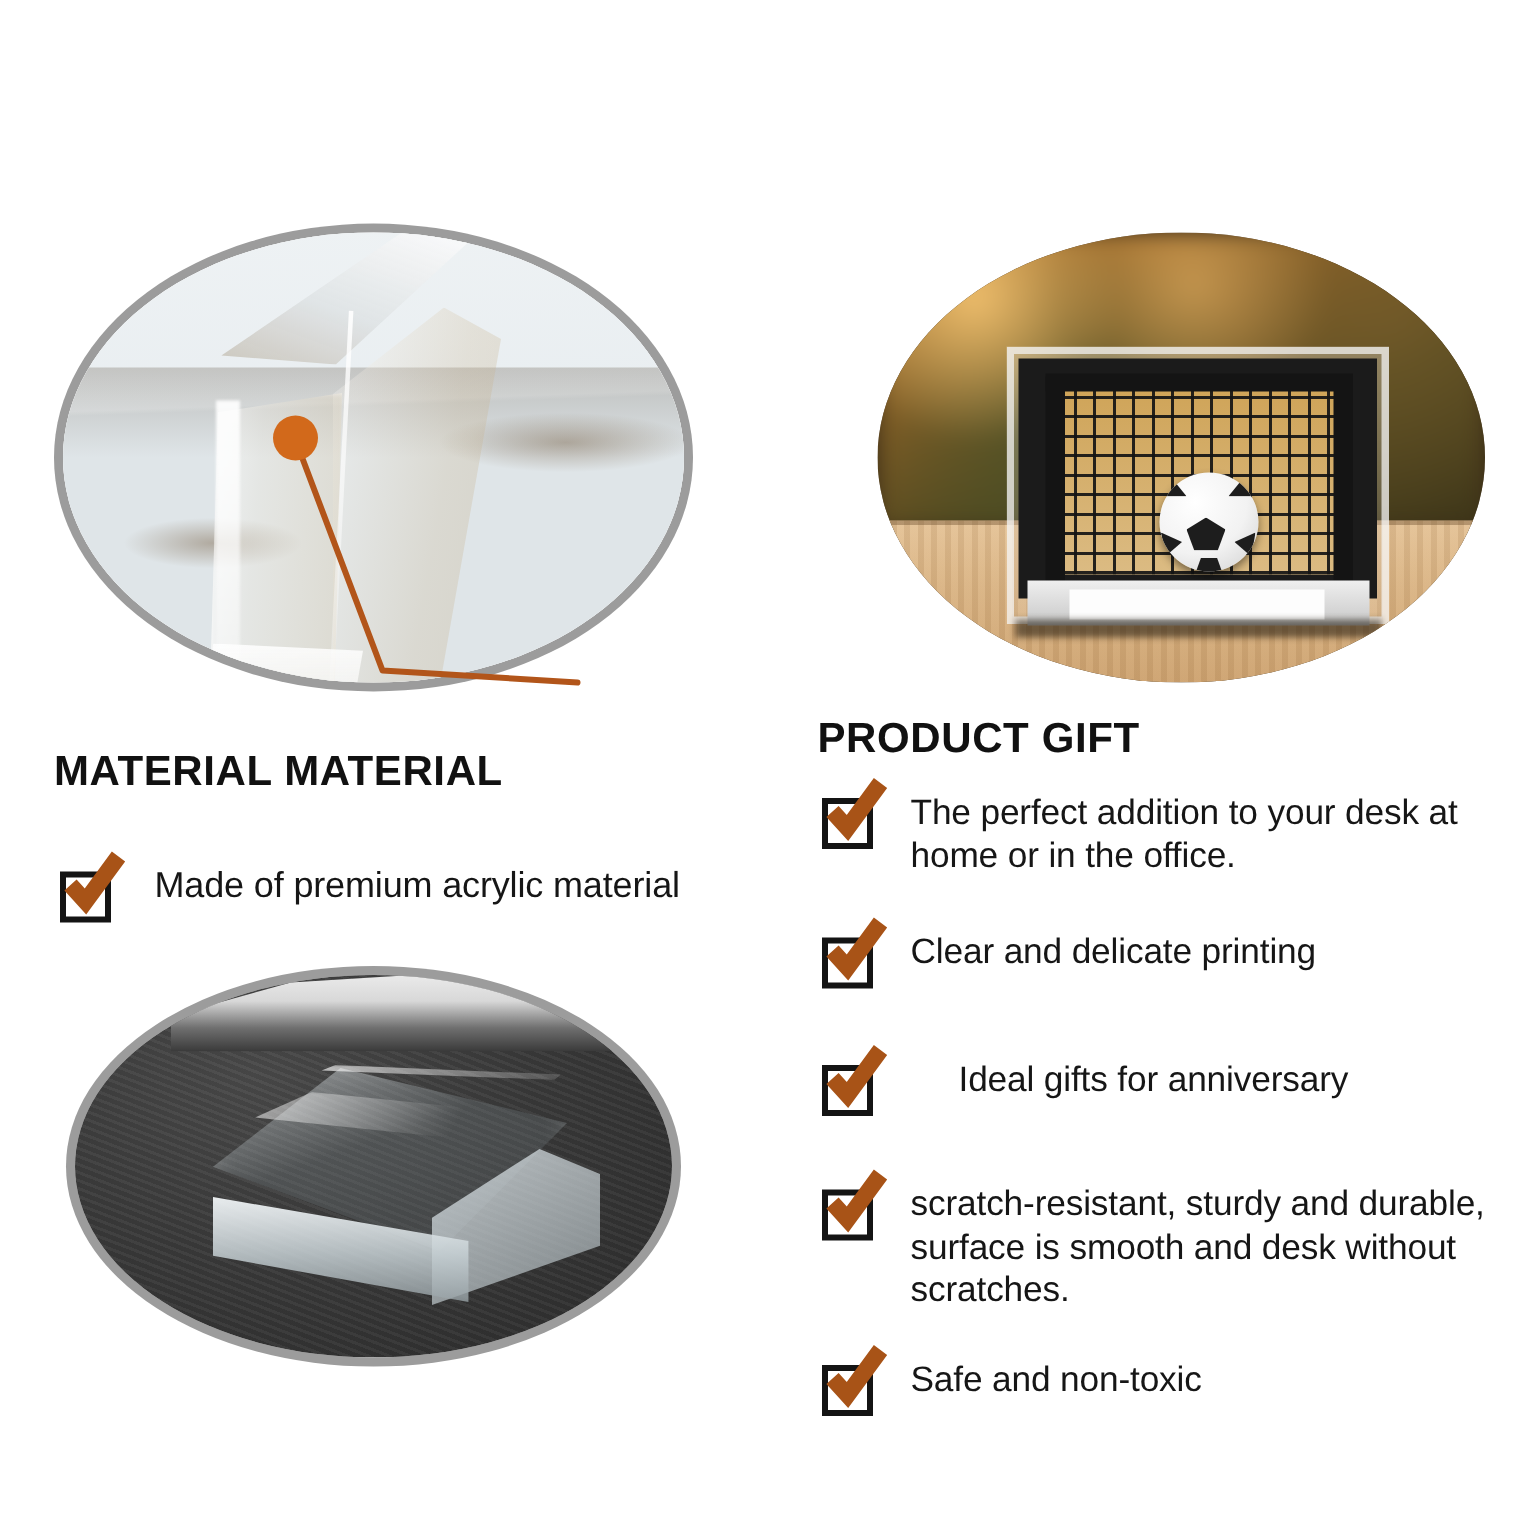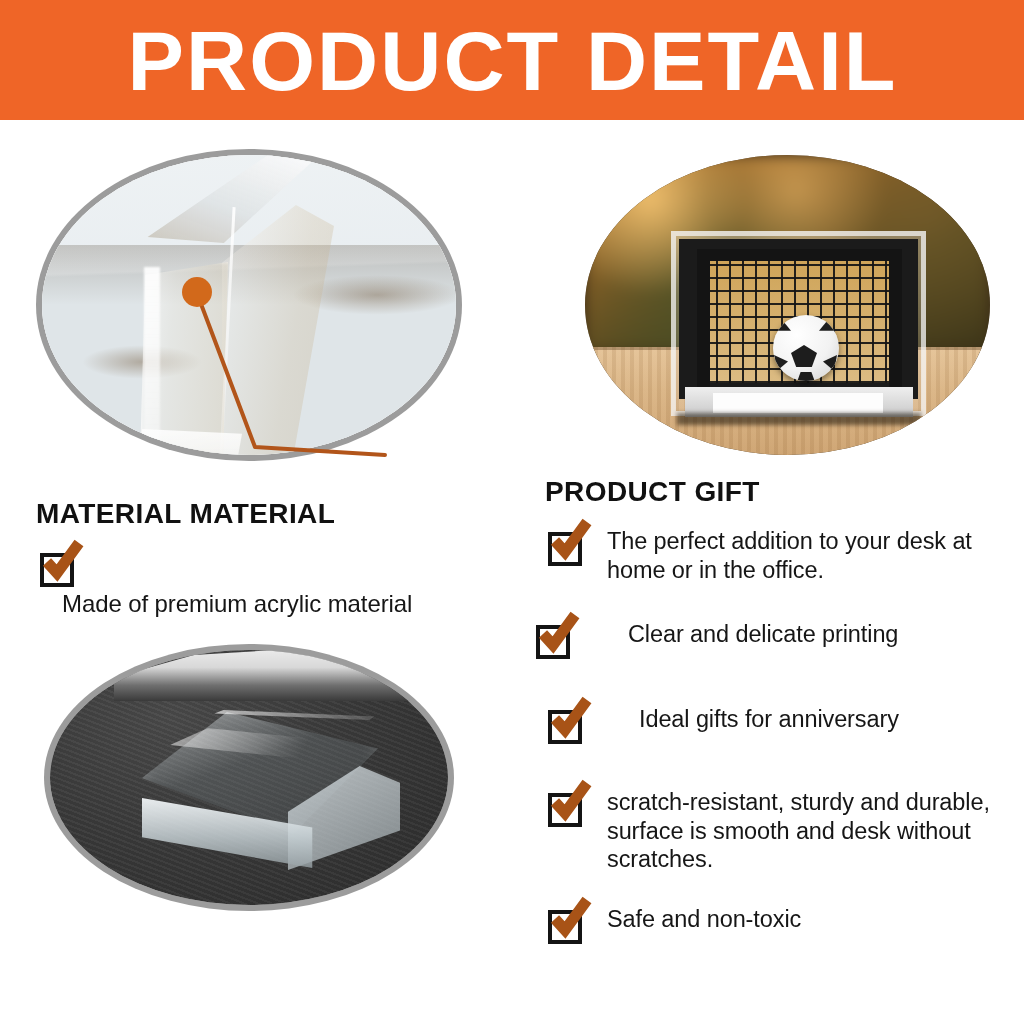--- a/index.html
+++ b/index.html
@@ -231,37 +231,34 @@
   .bullet{position:absolute;display:flex;align-items:flex-start;}
   .cbox{position:relative;width:41px;height:41px;flex:0 0 41px;}
   .cbox .sq{position:absolute;left:0;top:5px;width:34px;height:34px;border:4px solid #141414;box-sizing:border-box;}
   .cbox svg{position:absolute;left:-1px;top:-8px;width:46px;height:46px;overflow:visible;}
   .btext{
     margin-left:18px;color:#161616;font-size:23.5px;line-height:1.22;
     font-family:"Liberation Sans","DejaVu Sans",sans-serif;
     letter-spacing:-.1px;
   }
 
-  #b-left-1{left:40px;top:548px;width:480px;flex-direction:column;}
+  #b-left-1{left:40px;top:576px;width:480px;}
   #b-left-1 .btext{margin-left:22px;font-size:24px;}
 
   #b-r1{left:548px;top:527px;width:462px;justify-content:space-between;}
-  #b-r2{left:536px;top:620px;width:462px;gap:33px;}
+  #b-r2{left:548px;top:620px;width:462px;}
   #b-r3{left:548px;top:705px;width:462px;gap:32px;}
   #b-r4{left:548px;top:788px;width:462px;}
   #b-r5{left:548px;top:905px;width:462px;text-align:center;}
 </style>
 </head>
 <body>
 
 <div id="page">
 
-  <div class="banner">
-    <div class="banner-title">PRODUCT DETAIL</div>
-  </div>
 
   <div class="oval bordered" id="oval-wood">
     <div class="wood-scene">
       <div class="wood-wall"></div>
       <div class="wood-floor"></div>
       <div class="wood-shadow"></div>
       <div class="wood-knot" style="left:40px;top:190px;"></div>
       <div class="wood-knot" style="left:250px;top:120px;width:170px;height:40px;"></div>
       <div class="slab-wrap">
         <div class="slab-top"></div>

